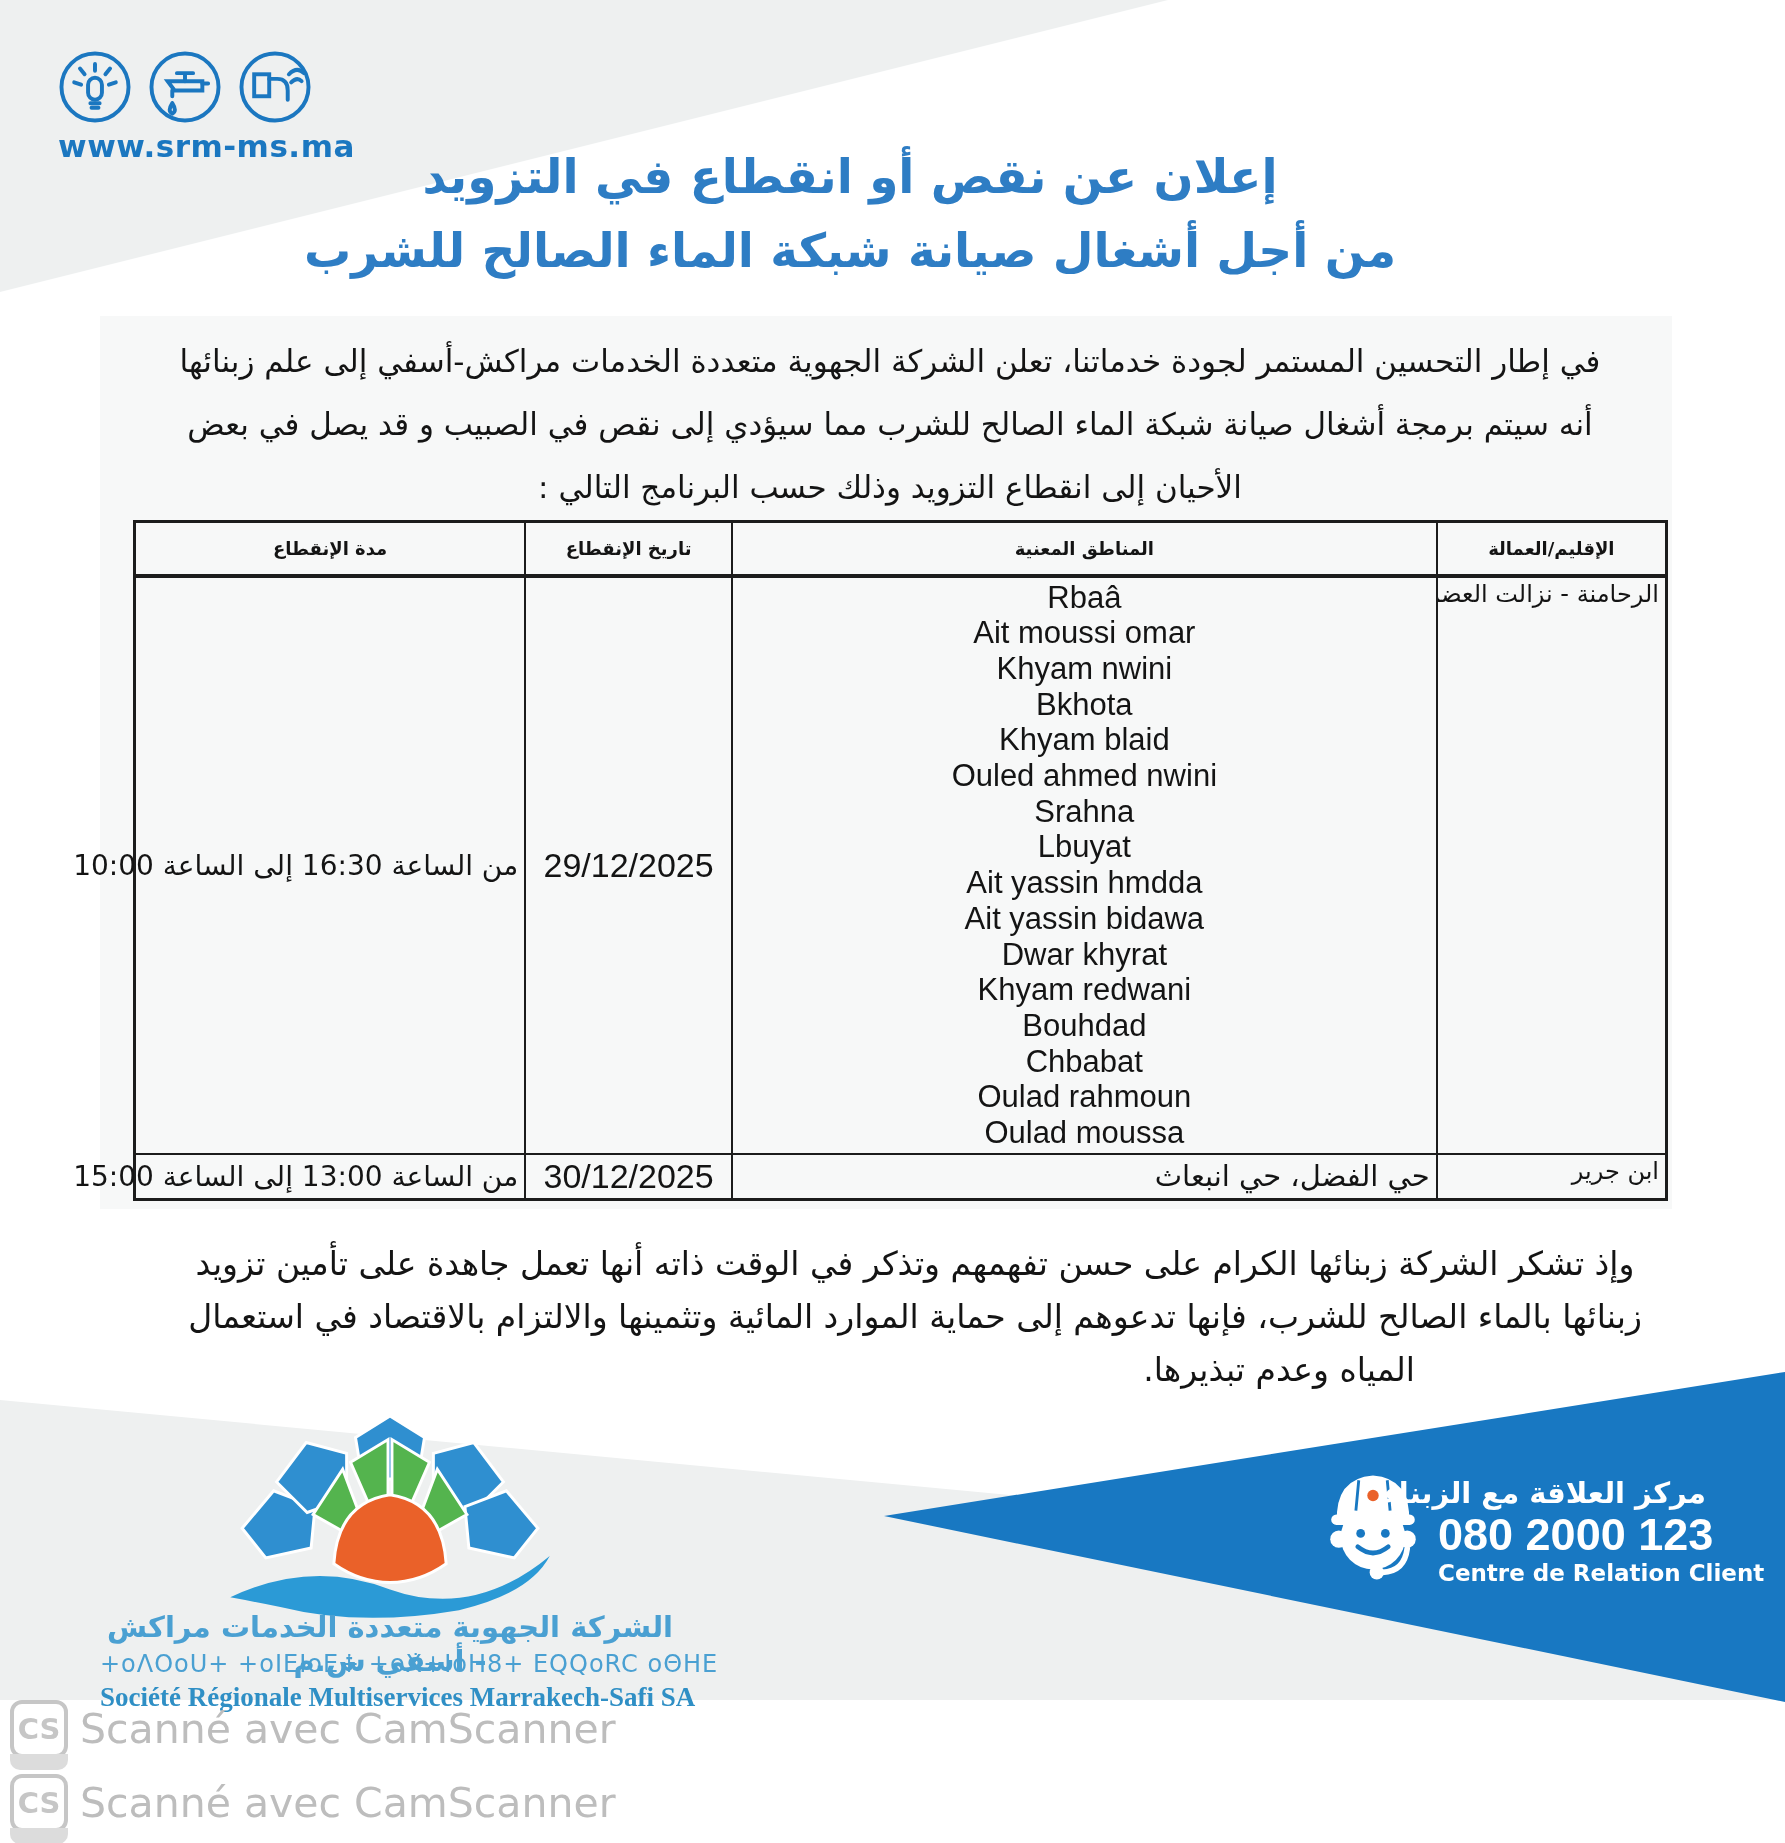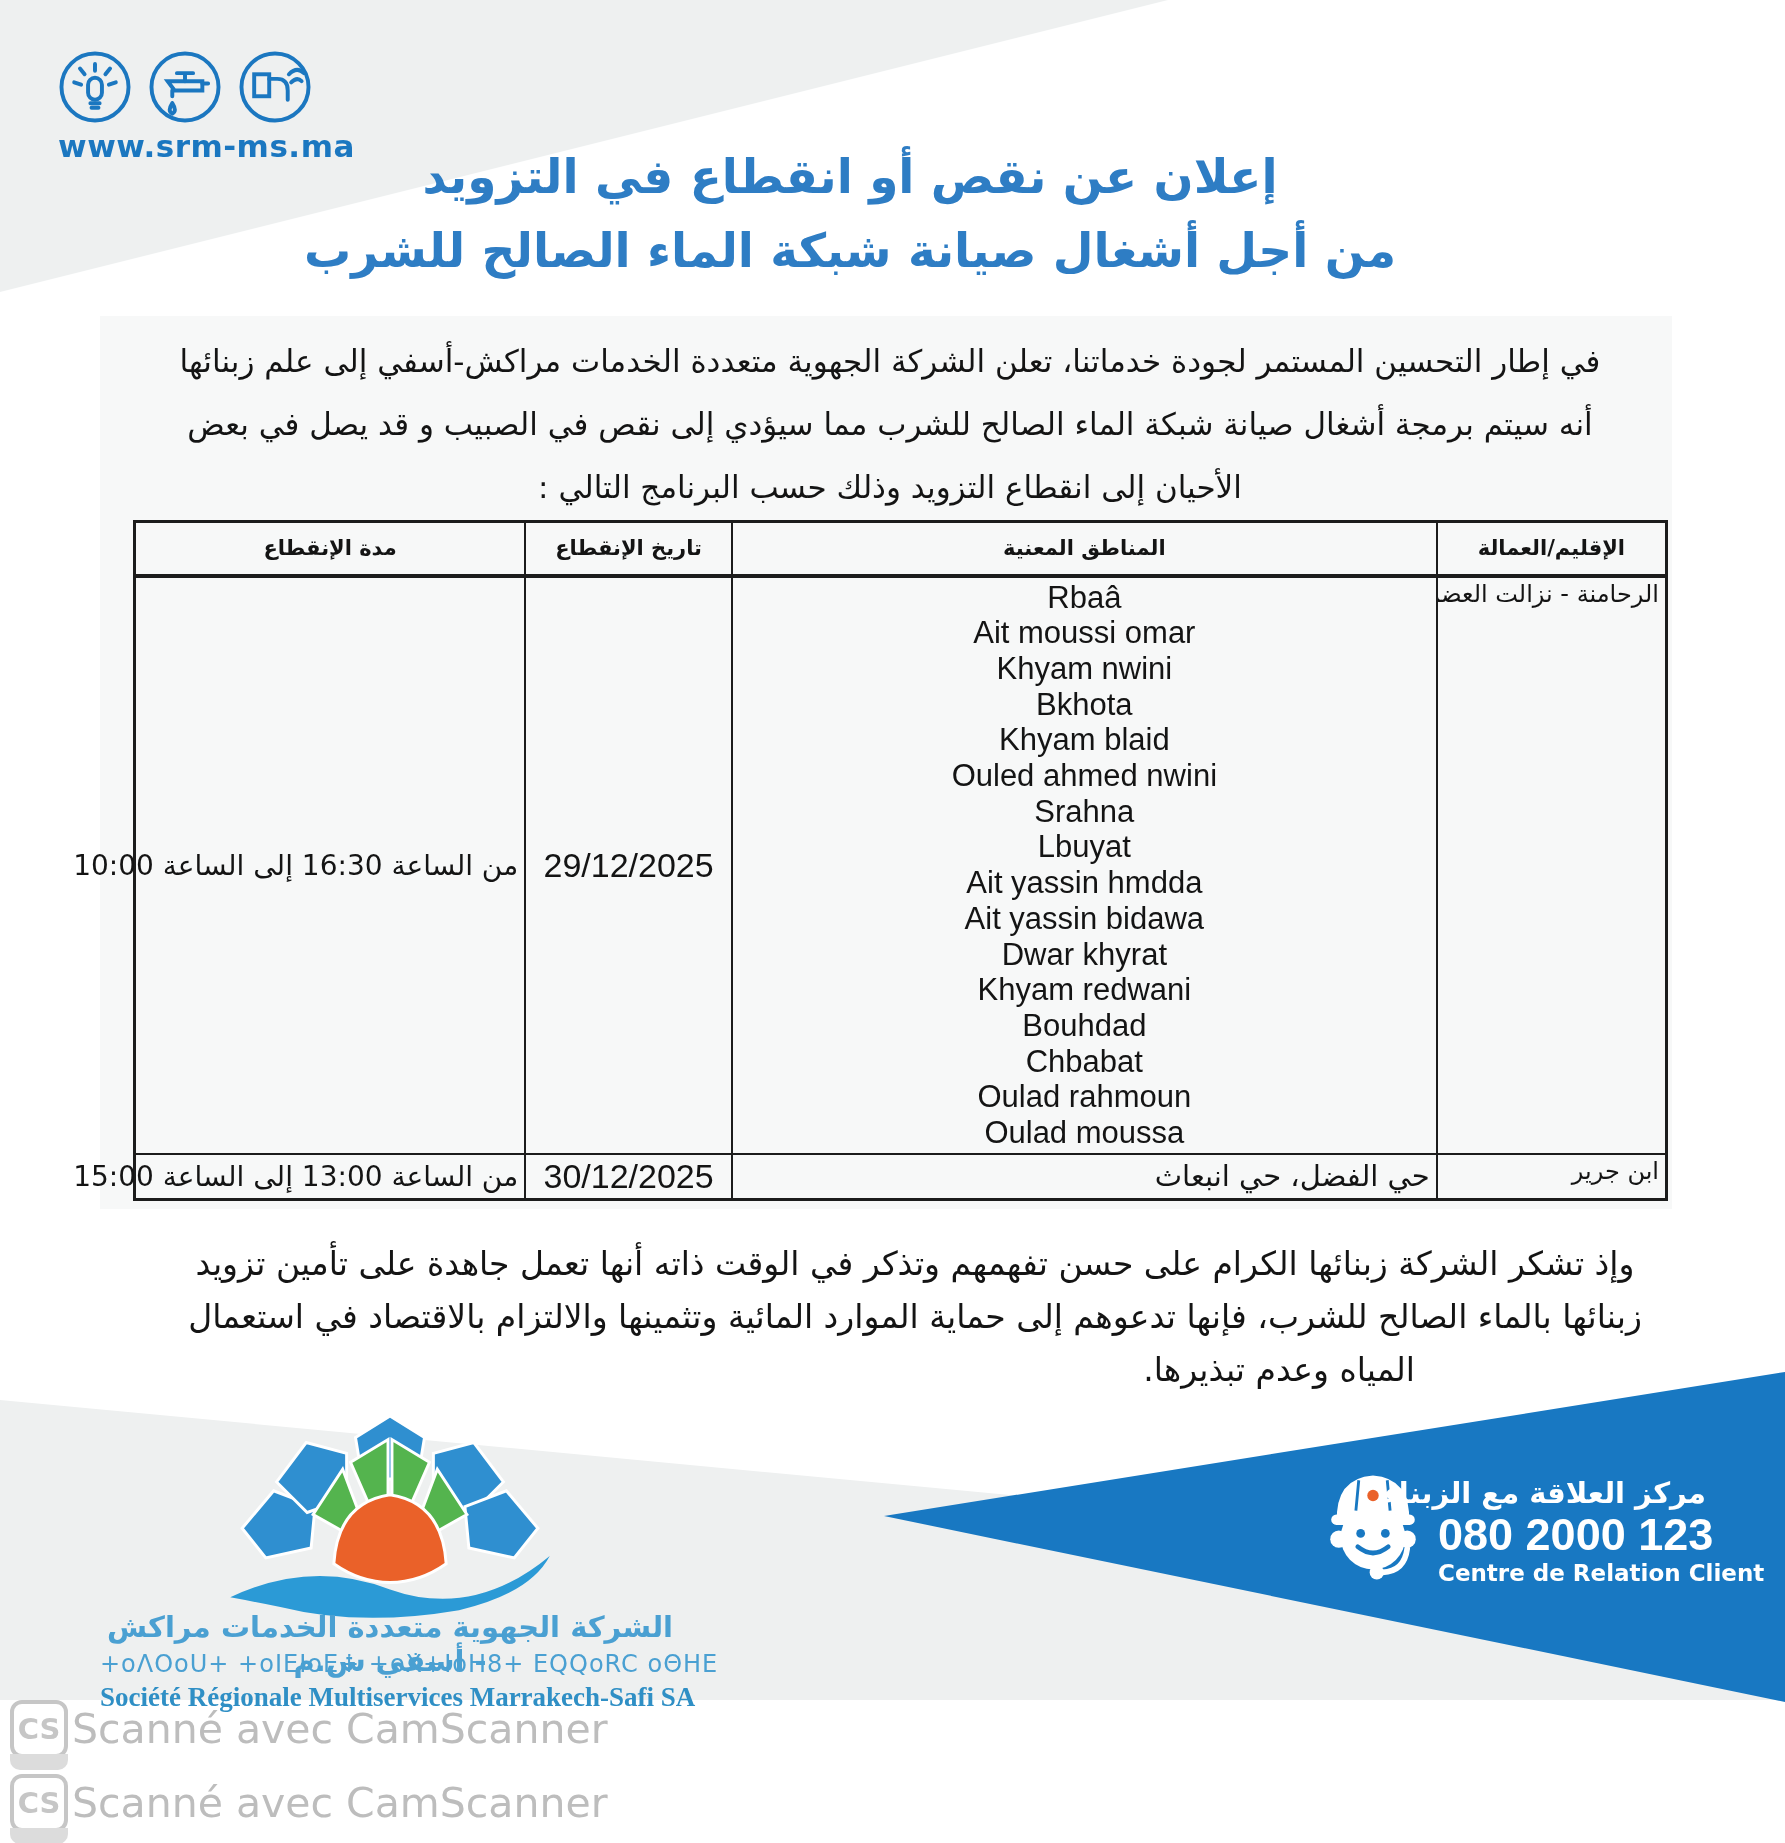--- a/index.html
+++ b/index.html
@@ -33,21 +33,21 @@
   
   .intro{left:110px;top:330px;width:1560px;direction:rtl;text-align:center;
          font-size:31px;line-height:63px;color:var(--ink)}
   .intro .ln{white-space:nowrap}
   
   table.schedule{left:133px;top:520px;width:1535px;position:absolute;direction:rtl;
       border-collapse:collapse;background:transparent;table-layout:fixed}
   table.schedule th,table.schedule td{border:2px solid #1c1c1c;padding:2px 6px}
   table.schedule{border:3px solid #1c1c1c}
   table.schedule thead th{height:54px;font-weight:bold;text-align:center;
-      vertical-align:middle;border-bottom:4px solid #1c1c1c;font-size:21px}
+      vertical-align:middle;border-bottom:4px solid #1c1c1c;font-size:18px}
   th.h-province{font-size:21px}
   td.c-province{vertical-align:top;text-align:right;font-size:24px;white-space:nowrap;overflow:hidden}
   td.c-areas{vertical-align:top;text-align:center;font-size:31px;
       font-family:"Liberation Sans","DejaVu Sans",sans-serif}
   td.c-areas div{line-height:35.7px}
   td.c-areas-inline{text-align:right;font-size:29px;white-space:nowrap}
   td.c-date{text-align:center;vertical-align:middle;font-size:34px;
       font-family:"Liberation Sans","DejaVu Sans",sans-serif}
   td.c-duration{text-align:center;vertical-align:middle;font-size:28px;white-space:nowrap}
   tr.row2 td{height:44px}
@@ -65,21 +65,21 @@
   .company-fr{left:100px;top:1682px;width:580px;text-align:center;font-weight:bold;
       font-size:27px;color:var(--company-fr);font-family:"Liberation Serif","DejaVu Serif",serif;white-space:nowrap}
   
   .mascot{left:1316px;top:1460px;width:114px;height:126px}
   .contact{left:1438px;top:1476px;width:268px;color:#fff;text-align:center}
   .contact .c-ar{font-size:29px;font-weight:bold;direction:rtl;white-space:nowrap}
   .contact .c-phone{font-size:45px;font-weight:bold;line-height:50px;white-space:nowrap;
       font-family:"Liberation Sans","DejaVu Sans",sans-serif}
   .contact .c-fr{font-size:23px;font-weight:bold;white-space:nowrap}
   
-  .wm{left:10px;display:flex;align-items:center;gap:4px}
+  .wm{left:10px;display:flex;align-items:center;gap:12px}
   .wm-1{top:1700px}.wm-2{top:1774px}
   .cs-icon{width:58px;height:58px;border:4px solid #c6c6c6;border-radius:12px;position:relative;
       display:flex;align-items:center;justify-content:center;
       font-weight:bold;font-size:29px;color:#c6c6c6;background:#fff}
   .cs-icon::after{content:"";position:absolute;left:-4px;right:-4px;bottom:-16px;height:16px;
       background:#dcdcdc;border-radius:0 0 10px 10px}
   .wm-text{font-size:41px;color:var(--wm-gray)}
 </style>
 </head>
 <body>

